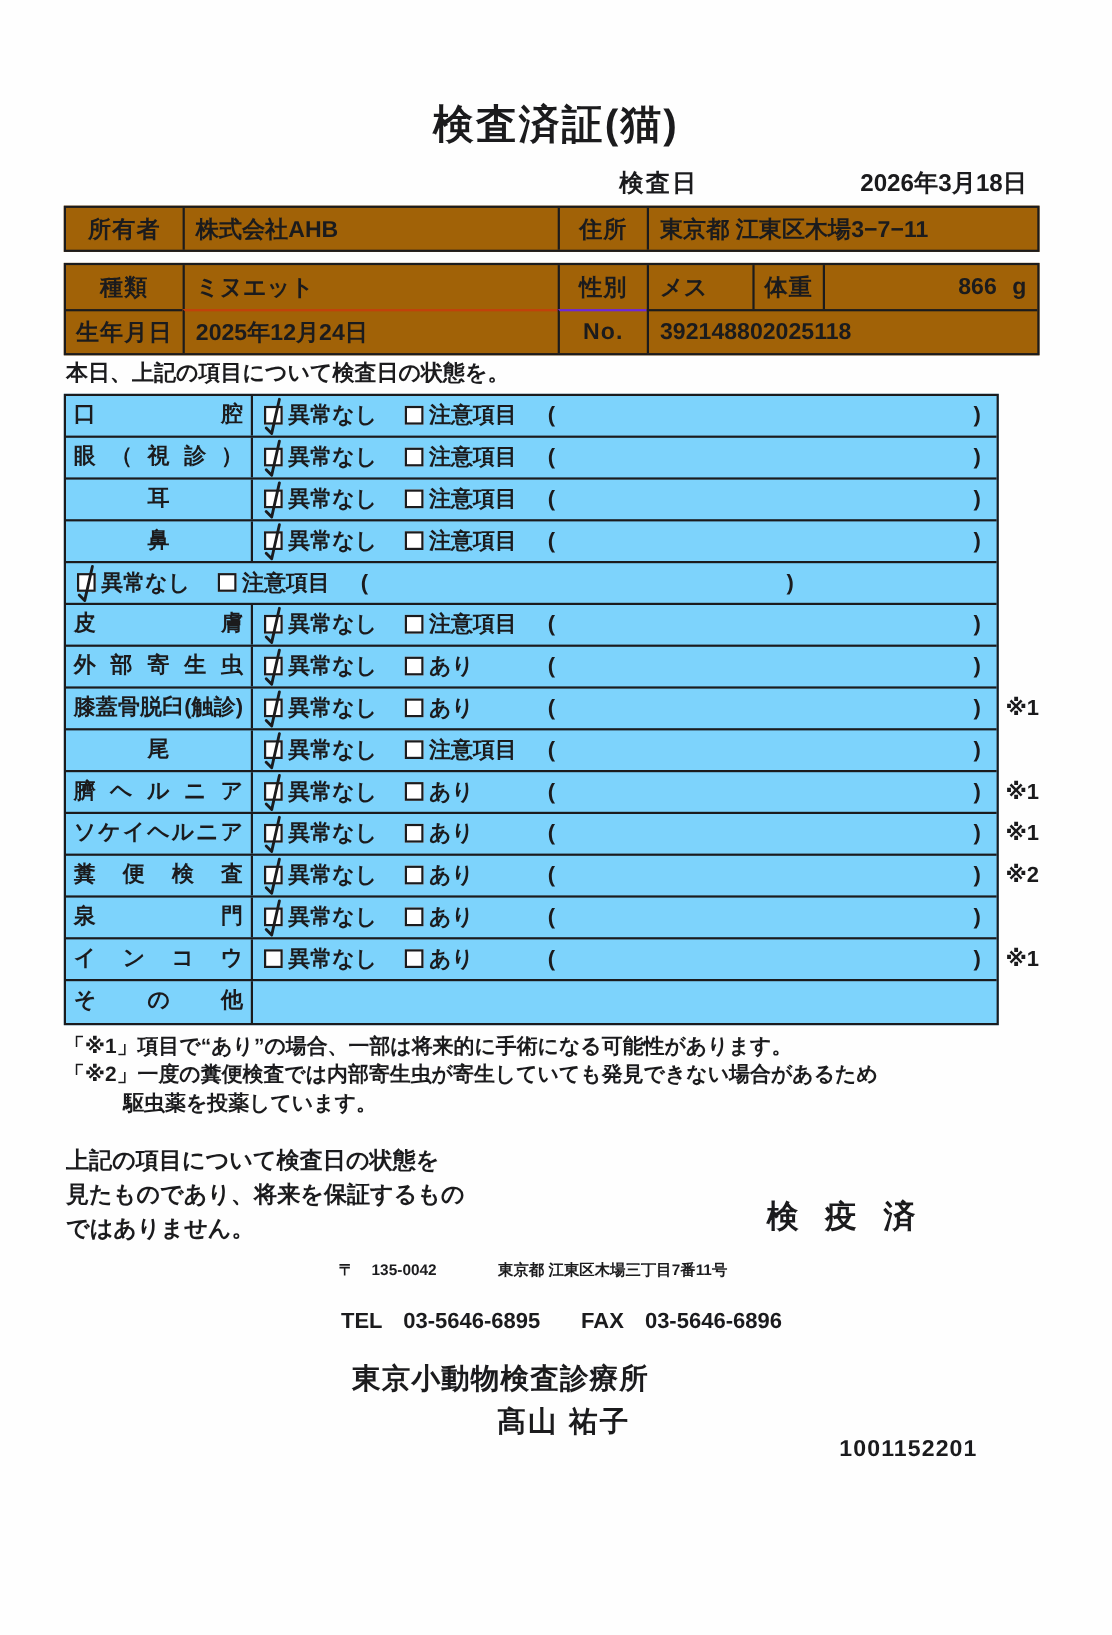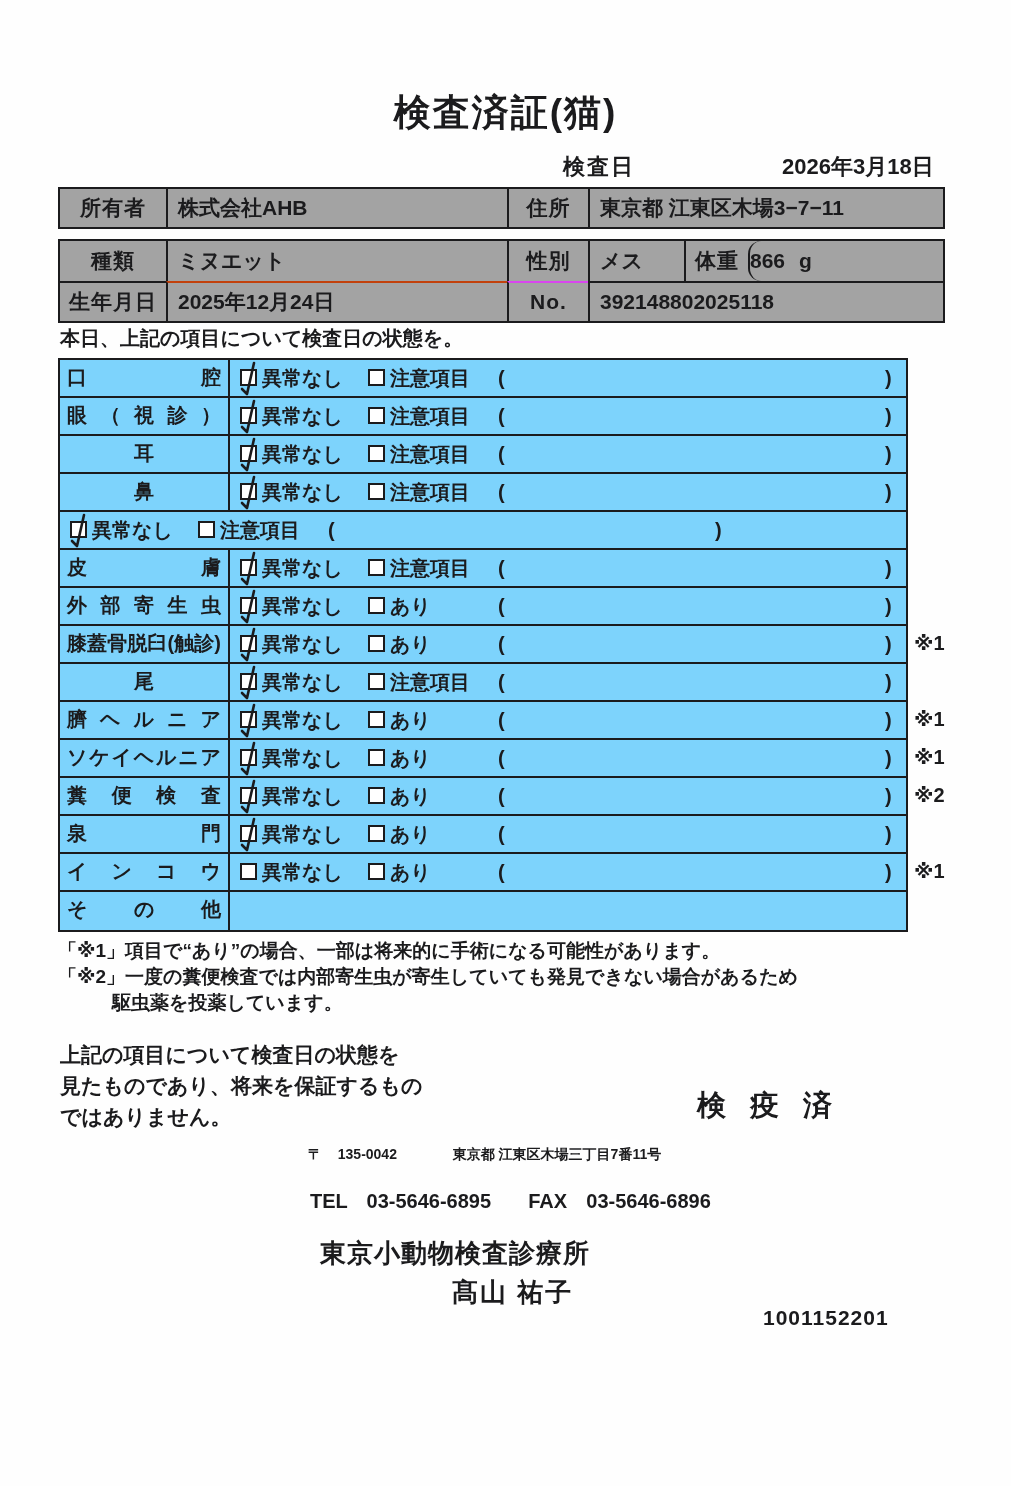--- a/index.html
+++ b/index.html
@@ -6,27 +6,27 @@
   html,body { background:#ffffff; }
   body { font-family:"Liberation Sans","DejaVu Sans",sans-serif; color:#1b1b1d; }
   .page { position:relative; width:1011px; height:1486px; background:#fefefe; overflow:hidden; }
 
   .title { position:absolute; left:0; top:88px; width:100%; text-align:center;
            font-size:37px; font-weight:700; letter-spacing:2px; }
 
   .date-label { position:absolute; left:563px; top:152px; font-size:22px; font-weight:600; letter-spacing:2px; }
   .date-value { position:absolute; left:782px; top:152px; font-size:22px; font-weight:600; }
 
-  .grid-table { position:absolute; border:2px solid #1b1b1d; display:grid; background:#a3a3a3; }
+  .grid-table { position:absolute; border:2px solid #1b1b1d; display:grid; background:#a16207; }
   .cell { border-left:2px solid #1b1b1d; display:flex; align-items:center;
           font-size:21px; font-weight:600; overflow:hidden; white-space:nowrap; }
   .cell.first { border-left:none; }
   .cell.lab { justify-content:center; letter-spacing:1px; }
   .cell.val { padding-left:10px; }
-  .cell.num { padding-right:10px;border-radius:13px; }
+  .cell.num { justify-content:flex-end; padding-right:10px; }
   .unit-gap { display:inline-block; width:14px; }
 
   .intro { position:absolute; left:60px; top:325px; font-size:20px; font-weight:600; }
 
   .exam-table { position:absolute; left:58px; top:358px; width:850px; border:2px solid #1b1b1d; background:#7dd3fc; }
   .exam-row { display:flex; height:38px; border-bottom:2px solid #1b1b1d; }
   .exam-row:last-child { border-bottom:none; }
   .exam-item { width:170px; border-right:2px solid #1b1b1d; padding:0 7px; font-size:20px;
                font-weight:600; line-height:35px; overflow:hidden; white-space:nowrap; }
   .exam-item.just { text-align:justify; text-align-last:justify; }
@@ -72,21 +72,21 @@
     <div class="cell lab">性別</div>
     <div class="cell val">メス</div>
     <div class="cell lab">体重</div>
     <div class="cell num">
       <span>866</span>
         <span class="unit-gap"></span>
         <span>g</span>
     </div>
     <div class="cell lab first row2" style="border-top:2px solid #1b1b1d;">生年月日</div>
     <div class="cell val" style="border-top:2px solid #c2410c;">2025年12月24日</div>
-    <div class="cell lab" style="border-top:2px solid #d946ef;">No.</div>
+    <div class="cell lab" style="border-top:2px solid #6d28d9;">No.</div>
     <div class="cell val" style="border-top:2px solid #1b1b1d; grid-column:4 / 7;">392148802025118</div>
   </div>
 
   <div class="intro">本日、上記の項目について検査日の状態を。</div>
 
   <div class="exam-table" id="exam-rows">
       <div class="exam-row">
         <div class="exam-item just">口腔</div>
         <div class="exam-content">
           <span class="cb" style="left: 10px;">

